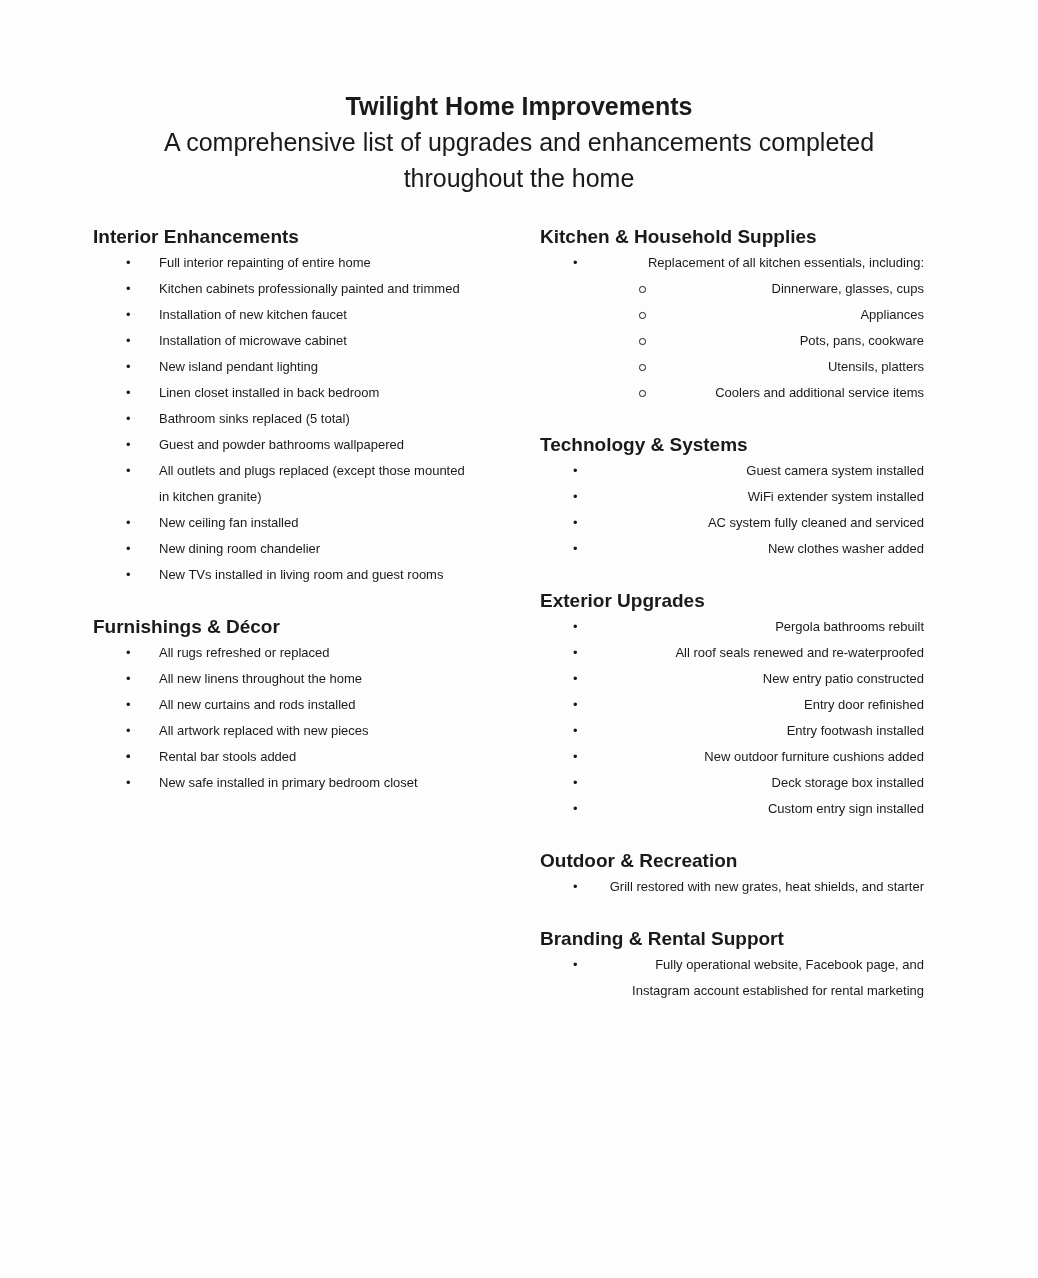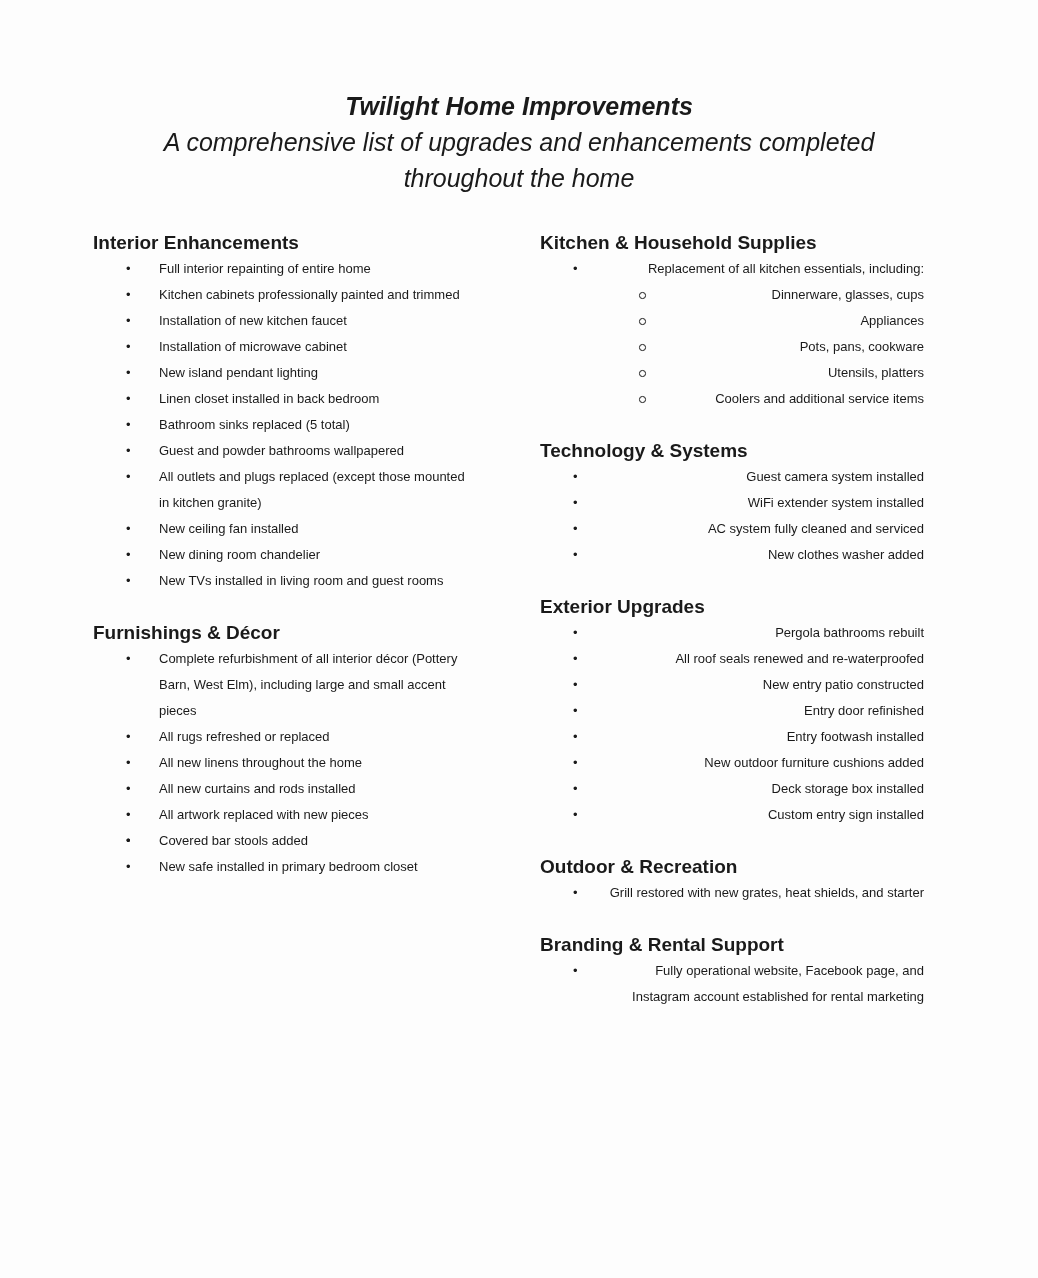--- a/index.html
+++ b/index.html
@@ -14,36 +14,34 @@
     padding: 88px 93px 0 93px;
     font-family: "Liberation Sans", sans-serif;
     color: #1a1a1a;
   }
   h1.doc-title {
     margin: 0;
     font-size: 25px;
     line-height: 36px;
     font-weight: bold;
     text-align: center;
-    font-style: italic;
   }
   p.doc-subtitle {
     margin: 0 auto;
     max-width: 790px;
     font-size: 25px;
     line-height: 36px;
-    font-style: italic;
     text-align: center;
   }
   .columns {
     display: flex;
     align-items: flex-start;
     margin-top: 28px;
   }
-  .col { min-width: 0; margin-top: 6px; }
+  .col { min-width: 0; }
   .col-left  { flex: 0 0 447px; width: 447px; }
   .col-right { flex: 1; }
   section { margin: 0 0 26px 0; }
   h2.section-heading {
     margin: 0;
     font-size: 19px;
     line-height: 26px;
     font-weight: bold;
   }
   ul { list-style: none; margin: 0; padding: 0; }
@@ -89,27 +87,26 @@
             <li><span class="m1"></span><span>Guest and powder bathrooms wallpapered</span></li>
             <li><span class="m1"></span><span>All outlets and plugs replaced (except those mounted in kitchen granite)</span></li>
             <li><span class="m1"></span><span>New ceiling fan installed</span></li>
             <li><span class="m1"></span><span>New dining room chandelier</span></li>
             <li><span class="m1"></span><span>New TVs installed in living room and guest rooms</span></li>
           </ul>
         </section>
         <section>
           <h2 class="section-heading">Furnishings &amp; Décor</h2>
           <ul class="l1">
-            <li><span class="m1"></span><span>Complete refurbishment of all interior décor (Pottery Barn, West Elm), including large and small accent pieces</span></li>
             <li><span class="m1"></span><span>All rugs refreshed or replaced</span></li>
             <li><span class="m1"></span><span>All new linens throughout the home</span></li>
             <li><span class="m1"></span><span>All new curtains and rods installed</span></li>
             <li><span class="m1"></span><span>All artwork replaced with new pieces</span></li>
             <li><span class="m1"></span></li>
-            <li><span class="m1"></span><span>Covered bar stools added</span></li>
+            <li><span class="m1"></span><span>Rental bar stools added</span></li>
             <li><span class="m1"></span><span>New safe installed in primary bedroom closet</span></li>
           </ul>
         </section>
       </div>
     <div class="col col-right">
         <section>
           <h2 class="section-heading">Kitchen &amp; Household Supplies</h2>
           <ul class="l1">
             <li><span class="m1"></span><span>Replacement of all kitchen essentials, including:</span><ul class="l2">
                 <li><span class="m2"></span><span>Dinnerware, glasses, cups</span></li>

